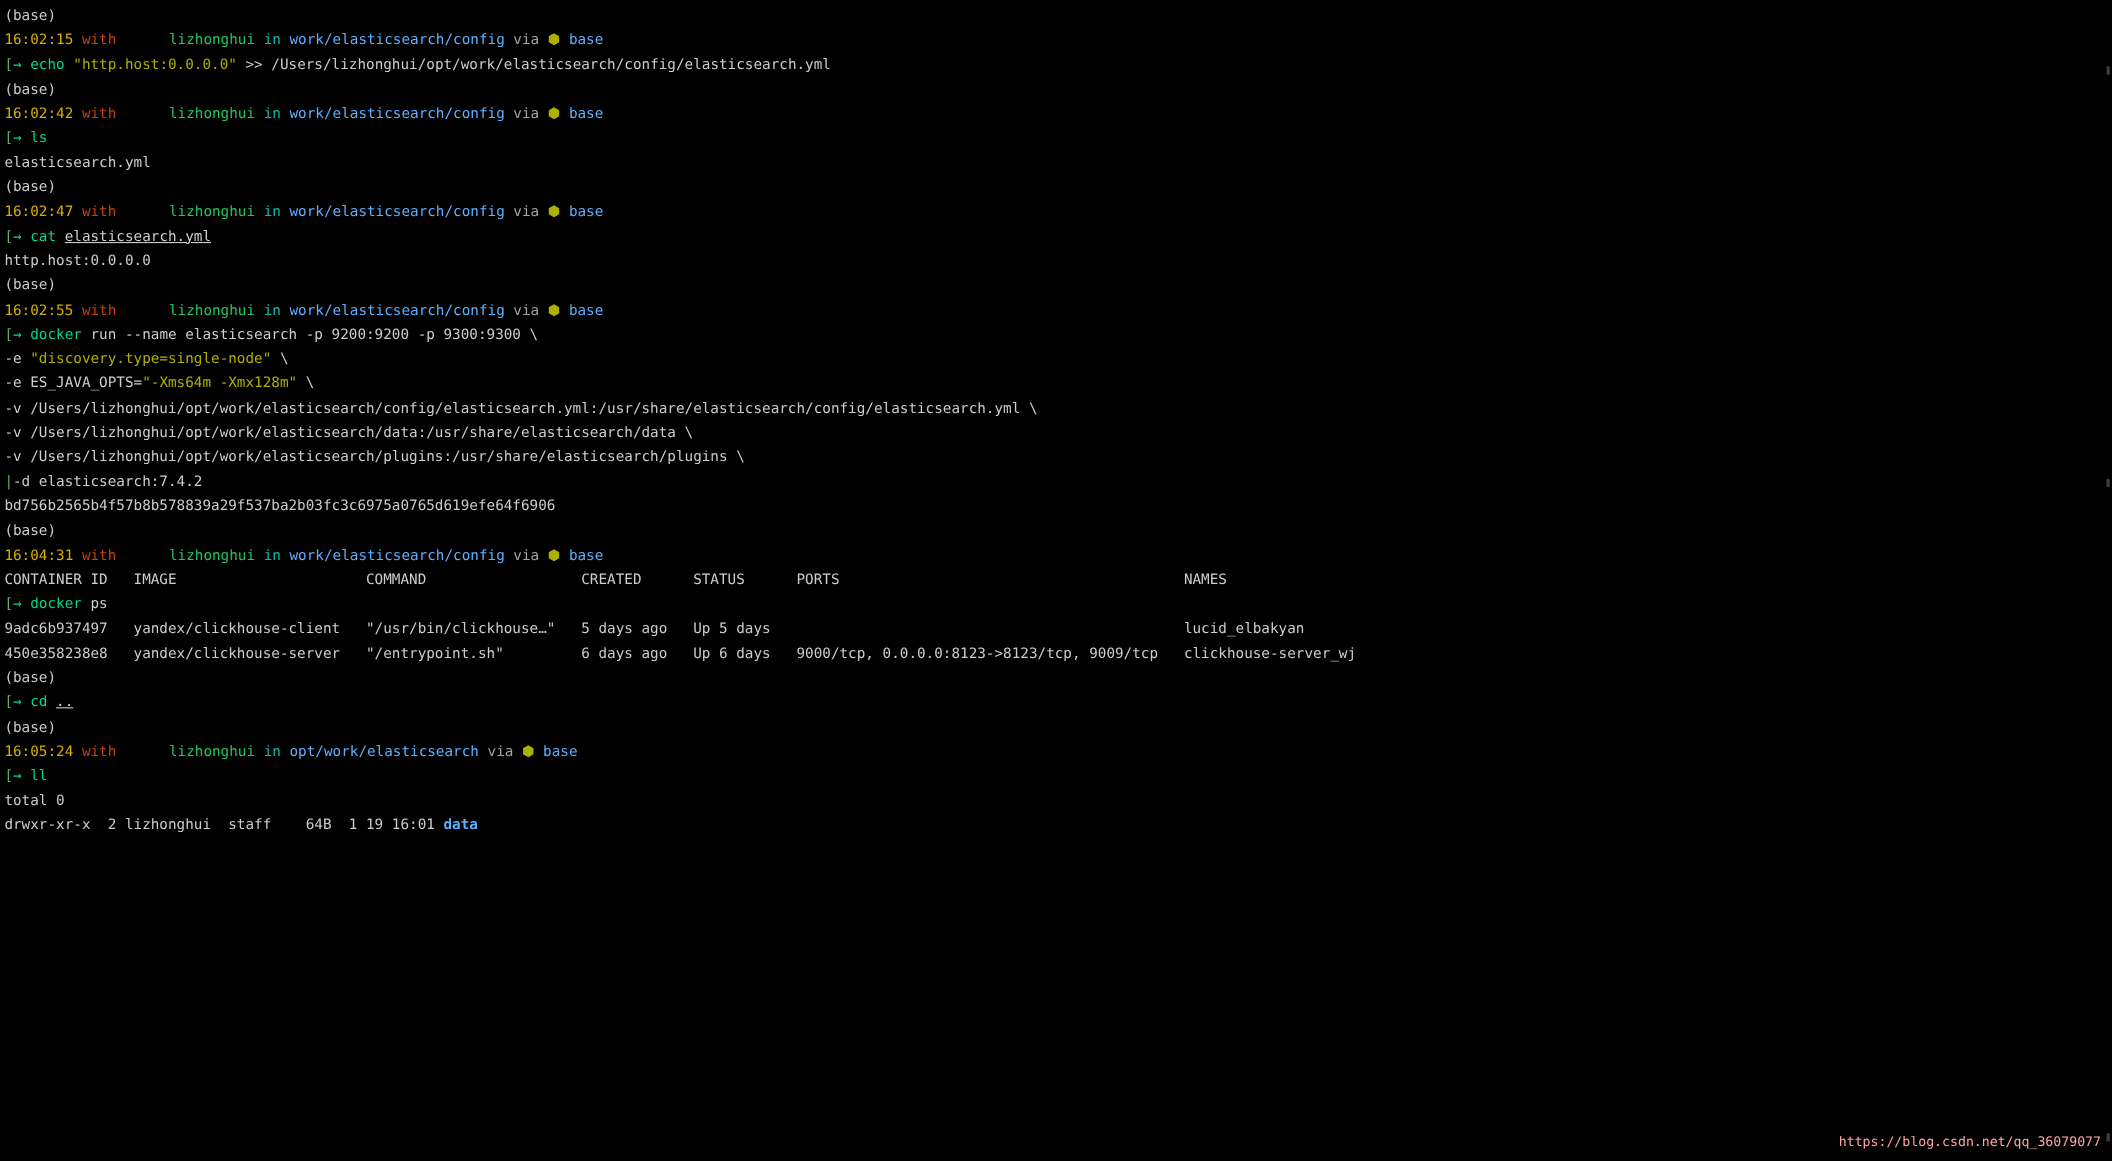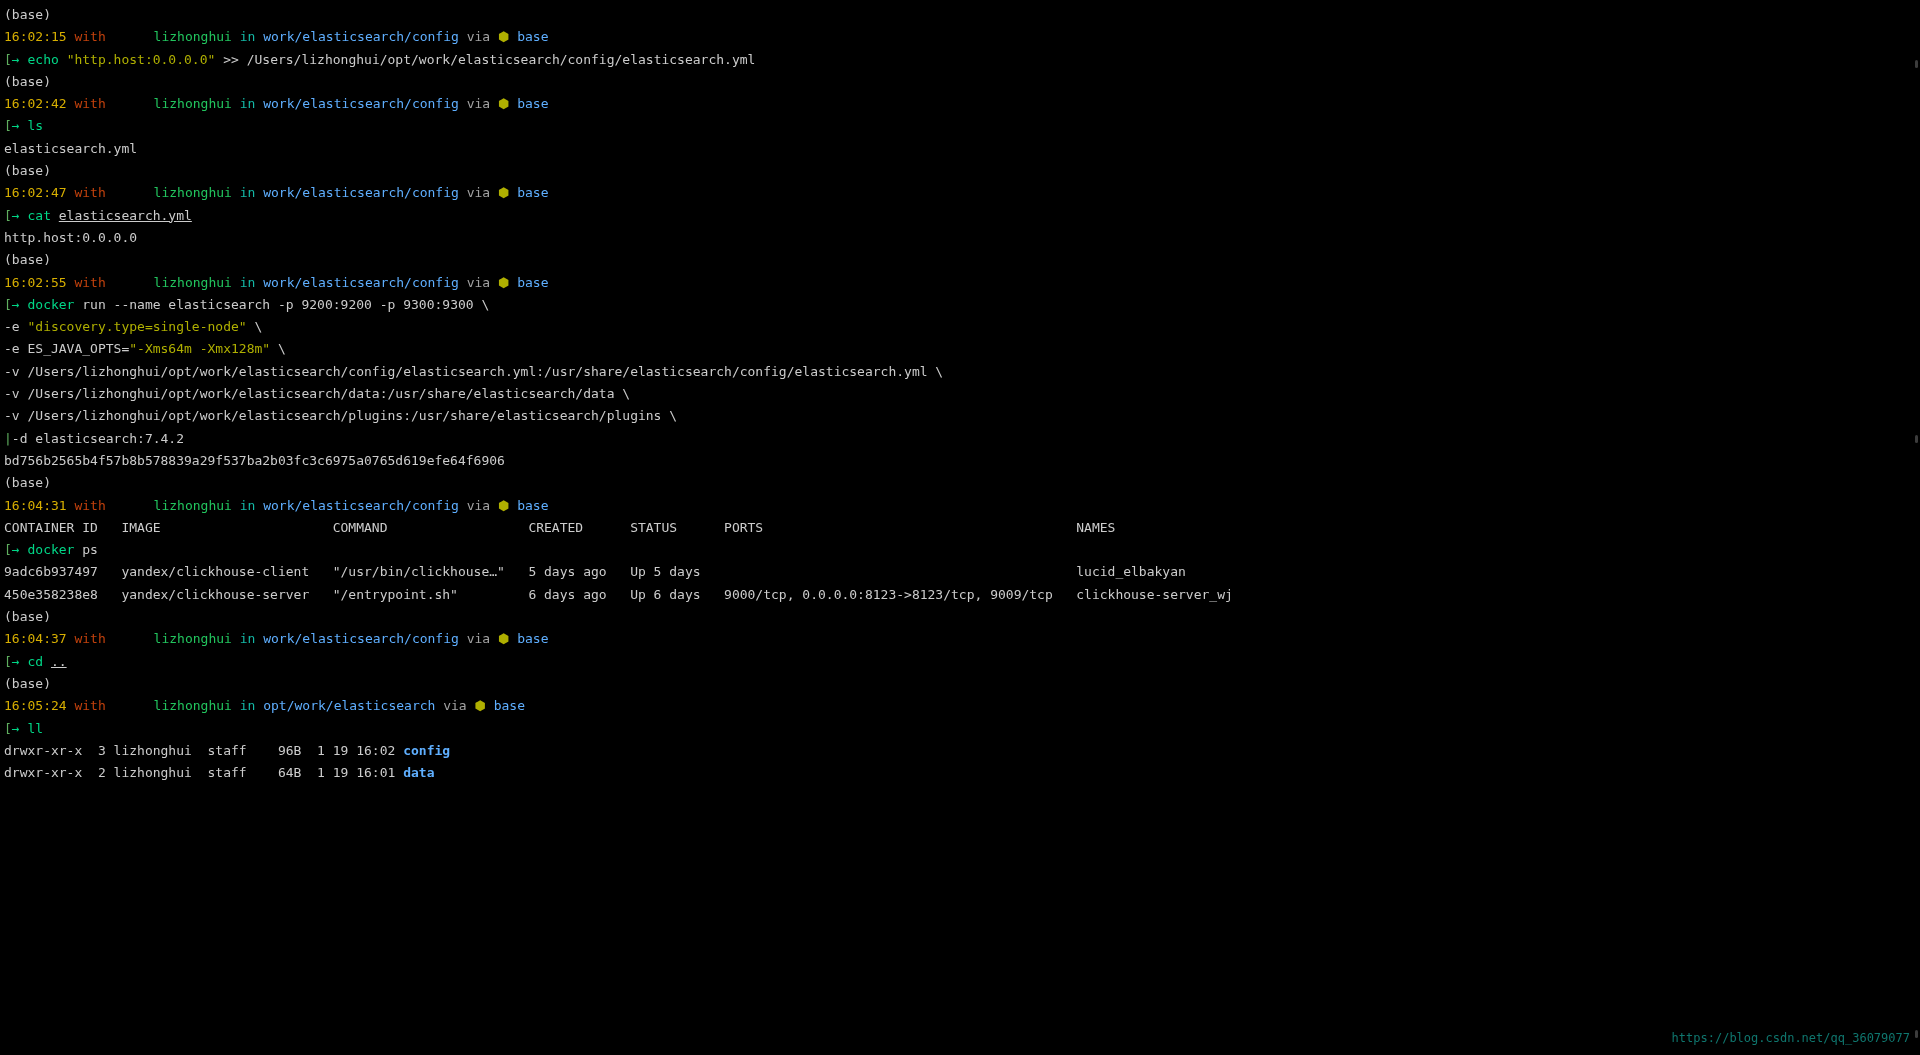--- a/index.html
+++ b/index.html
@@ -29,21 +29,21 @@
   .arrow { color: #00d787; }
   .cmd-green { color: #00d787; }
   .string { color: #afaf00; }
   .underline { text-decoration: underline; }
   .output { color: #ccc; }
   .bold-cyan { color: #5fafff; font-weight: bold; }
   .watermark {
     position: absolute;
     bottom: 6px;
     right: 10px;
-    color: #0f766e;
+    color: #fca5a5;
     font-size: 12px;
     margin-top: 28px;
   }
   .sb { position: absolute; right: 2px; width: 3px; background: rgba(200,200,200,.3); border-radius: 2px; }
   .sb1 { top: 60px; height: 8px; }
   .sb2 { top: 435px; height: 8px; }
   .sb3 { top: 1030px; height: 8px; }
 </style>
 </head>
 <body>
@@ -82,28 +82,27 @@
 <div class="line base">(base)</div>
 
 <div class="line"><span class="time">16:04:31</span><span class="with"> with </span><span class="user">lizhonghui</span><span class="in"> in </span><span class="path">work/elasticsearch/config</span><span class="via"> via </span><span class="env-icon">⬢ </span><span class="env">base</span></div>
 <div class="line output">CONTAINER ID   IMAGE                      COMMAND                  CREATED      STATUS      PORTS                                        NAMES</div>
 <div class="line"><span class="prompt-bracket">[</span><span class="arrow">→ </span><span class="cmd-green">docker</span><span class="output"> ps</span></div>
 <div class="line output">9adc6b937497   yandex/clickhouse-client   "/usr/bin/clickhouse…"   5 days ago   Up 5 days                                                lucid_elbakyan</div>
 <div class="line output">450e358238e8   yandex/clickhouse-server   "/entrypoint.sh"         6 days ago   Up 6 days   9000/tcp, 0.0.0.0:8123-&gt;8123/tcp, 9009/tcp   clickhouse-server_wj</div>
 
 <div class="line base">(base)</div>
 
-<div class="line"><span class="time">16:04:37</span><span class="with"> with </span><span class="user">lizhonghui</span><span class="in"> in </span><span class="path">work/elasticsearch/config</span><span class="via"> via </span><span class="env-icon">⬢ </span><span class="env">base</span></div>
 <div class="line"><span class="prompt-bracket">[</span><span class="arrow">→ </span><span class="cmd-green">cd</span><span> </span><span class="output underline">..</span></div>
 
 <div class="line base">(base)</div>
 
 <div class="line"><span class="time">16:05:24</span><span class="with"> with </span><span class="user">lizhonghui</span><span class="in"> in </span><span class="path">opt/work/elasticsearch</span><span class="via"> via </span><span class="env-icon">⬢ </span><span class="env">base</span></div>
 <div class="line"><span class="prompt-bracket">[</span><span class="arrow">→ </span><span class="cmd-green">ll</span></div>
-<div class="line"><span class="output">drwxr-xr-x  3 lizhonghui  staff    96B  1 19 16:02 </span><span class="bold-cyan">config</span></div>
+<div class="line output">total 0</div>
 <div class="line"><span class="output">drwxr-xr-x  2 lizhonghui  staff    64B  1 19 16:01 </span><span class="bold-cyan">data</span></div>
 
 </div>
 
 <div class="sb sb1"></div>
 <div class="sb sb2"></div>
 <div class="sb sb3"></div>
 
 <div class="watermark">https://blog.csdn.net/qq_36079077</div>
 

